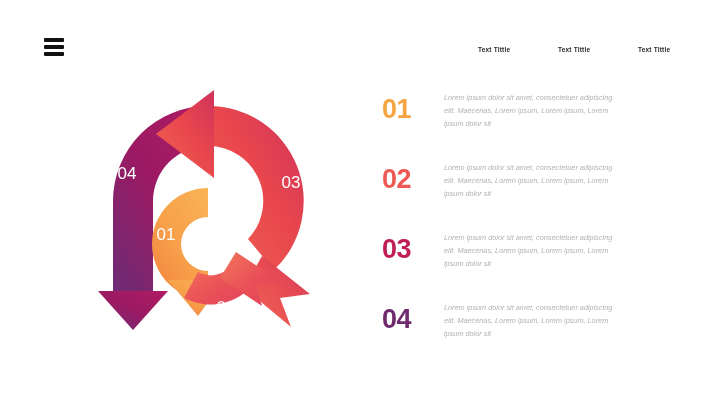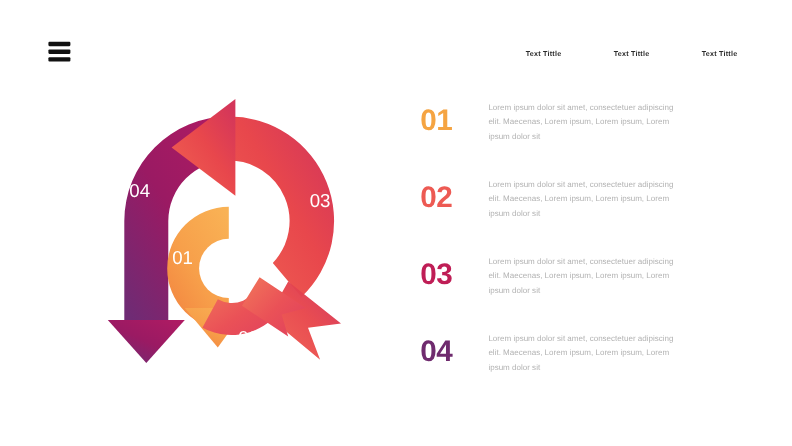--- a/index.html
+++ b/index.html
@@ -79,20 +79,21 @@
     padding-top:8px;
     letter-spacing:-.5px;
   }
   .item-text {
     flex:1;
     font-size:7.3px;
     line-height:1.75;
     color:#b2b2b2;
     padding-top:4px;
     max-width:178px;
+    font-style:italic;
   }
 </style>
 </head>
 <body>
 
 <div class="hamburger">
   <span></span>
   <span></span>
   <span></span>
 </div>

